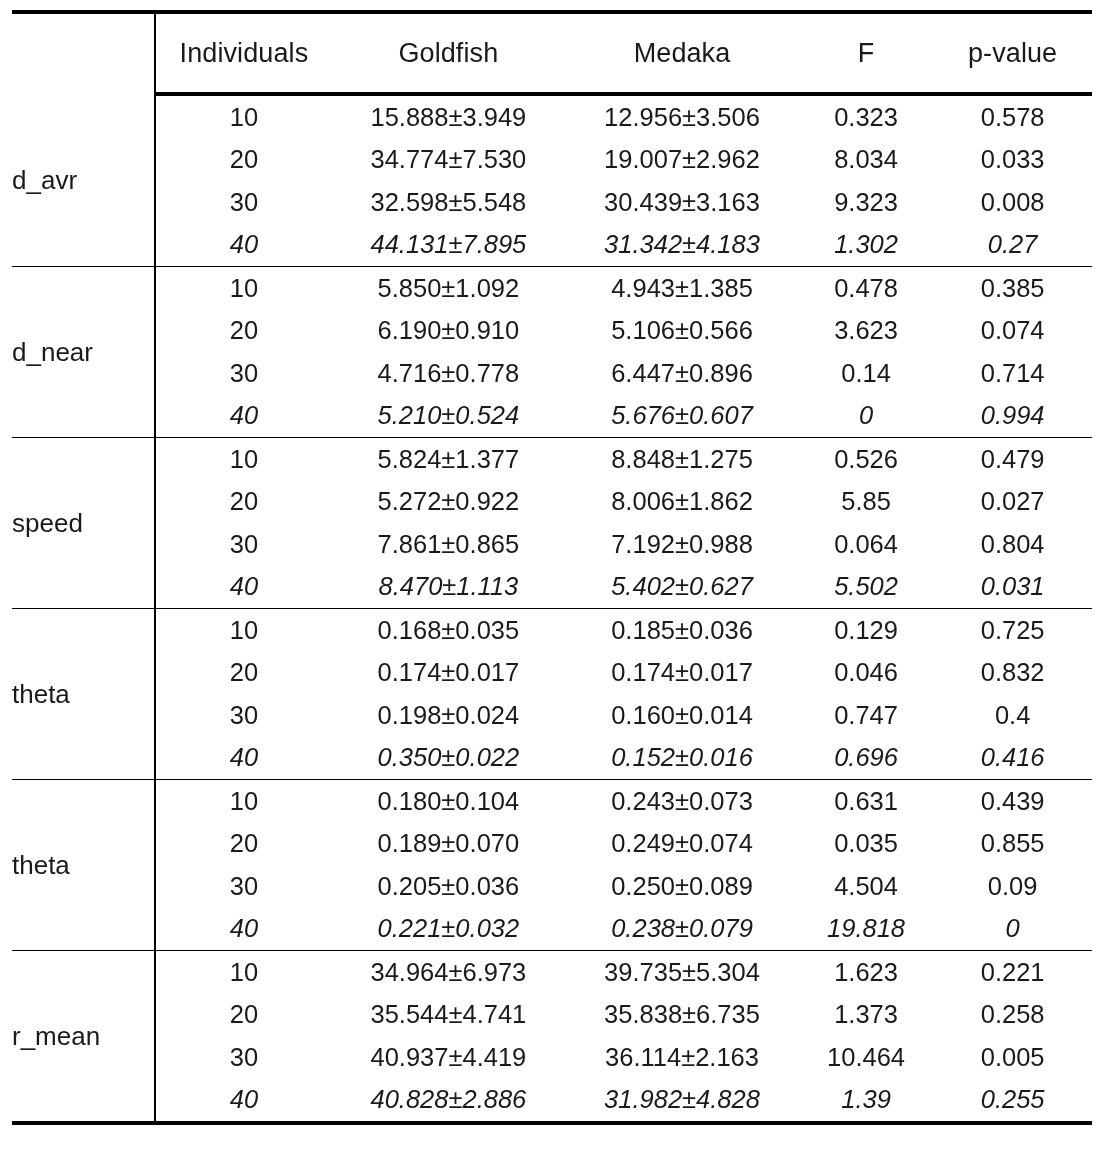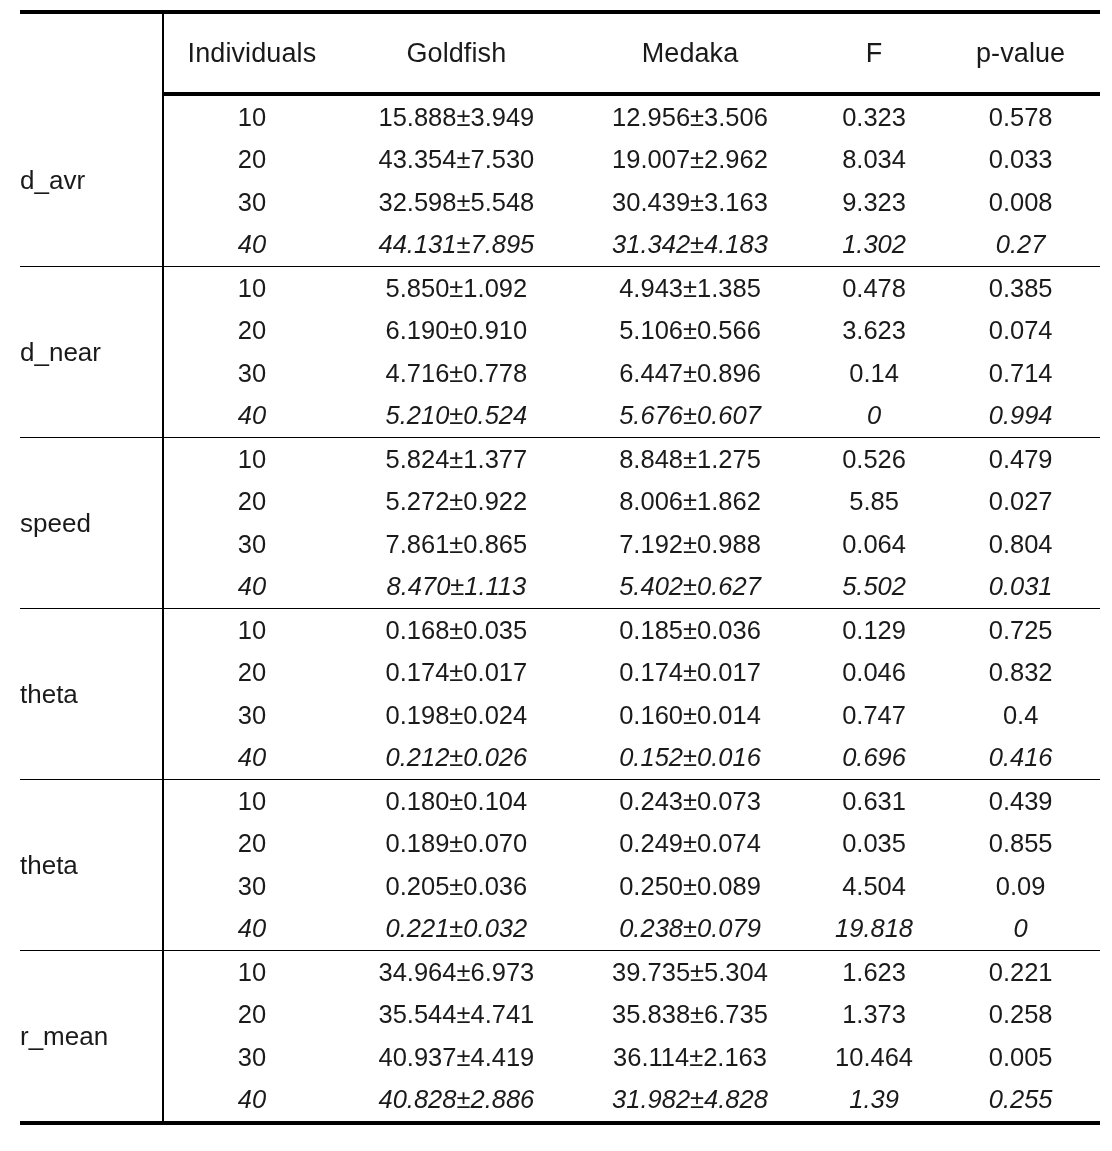--- a/index.html
+++ b/index.html
@@ -17,21 +17,21 @@
 
   #stats-table-wrap {
     position: relative;
     width: 1112px;
     height: 1151px;
     box-sizing: border-box;
   }
 
   table.stats {
     position: absolute;
-    left: 20px;
+    left: 12px;
     top: 10px;
     width: 1080px;
     border-collapse: collapse;
     table-layout: fixed;
     font-size: 25.5px;
   }
 
   
   col.c-label       { width: 130px; }
   col.c-individuals { width: 160px; }
@@ -135,21 +135,21 @@
         <tr class="group-start first-group">
           <td class="group-label" rowspan="4">d_avr</td>
           <td class="datacell num">10</td>
           <td class="datacell num">15.888±3.949</td>
           <td class="datacell num">12.956±3.506</td>
           <td class="datacell num">0.323</td>
           <td class="datacell num">0.578</td>
         </tr>
         <tr>
           <td class="datacell num">20</td>
-          <td class="datacell num">43.354±7.530</td>
+          <td class="datacell num">34.774±7.530</td>
           <td class="datacell num">19.007±2.962</td>
           <td class="datacell num">8.034</td>
           <td class="datacell num">0.033</td>
         </tr>
         <tr>
           <td class="datacell num">30</td>
           <td class="datacell num">32.598±5.548</td>
           <td class="datacell num">30.439±3.163</td>
           <td class="datacell num">9.323</td>
           <td class="datacell num">0.008</td>
@@ -236,21 +236,21 @@
         </tr>
         <tr>
           <td class="datacell num">30</td>
           <td class="datacell num">0.198±0.024</td>
           <td class="datacell num">0.160±0.014</td>
           <td class="datacell num">0.747</td>
           <td class="datacell num">0.4</td>
         </tr>
         <tr class="last-row">
           <td class="datacell num">40</td>
-          <td class="datacell num">0.212±0.026</td>
+          <td class="datacell num">0.350±0.022</td>
           <td class="datacell num">0.152±0.016</td>
           <td class="datacell num">0.696</td>
           <td class="datacell num">0.416</td>
         </tr>
         <tr class="group-start">
           <td class="group-label" rowspan="4">theta</td>
           <td class="datacell num">10</td>
           <td class="datacell num">0.180±0.104</td>
           <td class="datacell num">0.243±0.073</td>
           <td class="datacell num">0.631</td>

